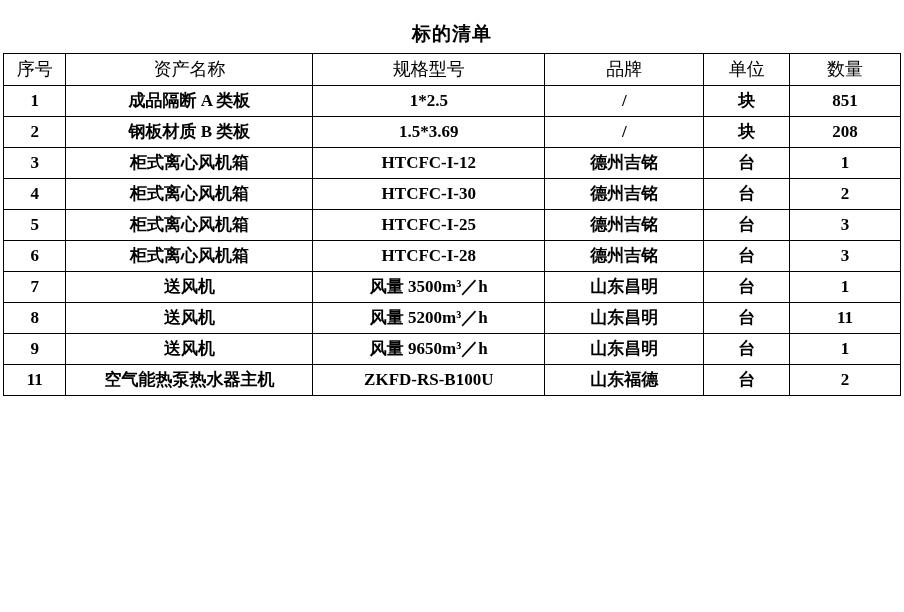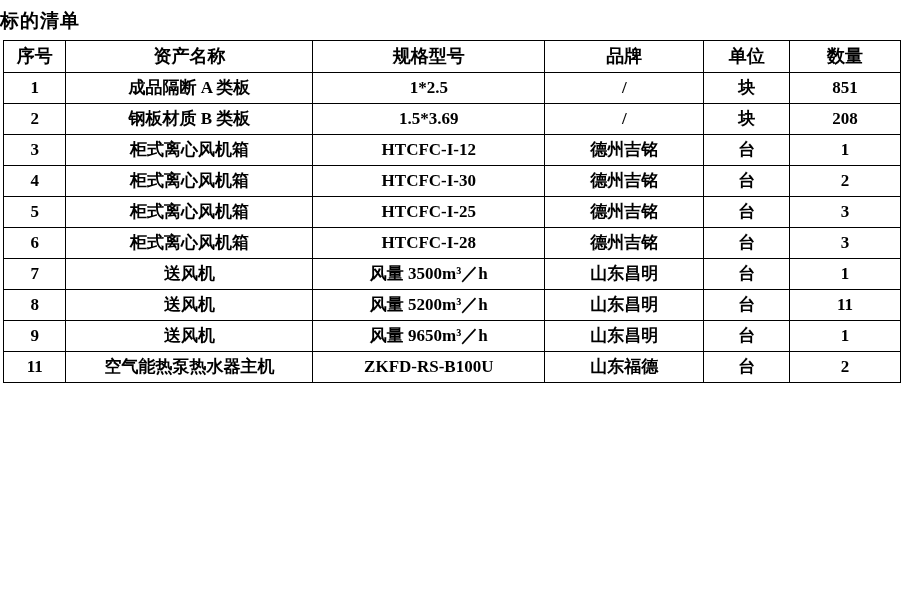--- a/index.html
+++ b/index.html
@@ -13,43 +13,44 @@
     font-family: "Liberation Serif", "DejaVu Serif", serif;
     color: #000000;
     overflow: hidden;
   }
   .doc {
     width: 904px;
     box-sizing: border-box;
     padding: 0;
   }
   .title {
+    text-align: center;
     font-size: 19px;
     font-weight: bold;
     line-height: 30px;
-    padding: 6px 0 4px 0;
+    padding: 19px 0 4px 0;
     letter-spacing: 1px;
   }
   table.bid-table {
     border-collapse: collapse;
     width: 898px;
     margin: 0 3px;
     table-layout: fixed;
   }
   table.bid-table td, table.bid-table th {
     border: 1px solid #000000;
     text-align: center;
     vertical-align: middle;
     font-size: 17px;
     padding: 2px 3px;
     line-height: 1.25;
     box-sizing: border-box;
   }
   table.bid-table thead th {
-    font-weight: bold;
+    font-weight: normal;
     height: 32px;
     font-size: 18px;
   }
   table.bid-table tbody td {
     height: 31px;
     font-weight: bold;
   }
   .col-no { width: 62px; }
   .col-name { width: 245px; }
   .col-spec { width: 230px; }

